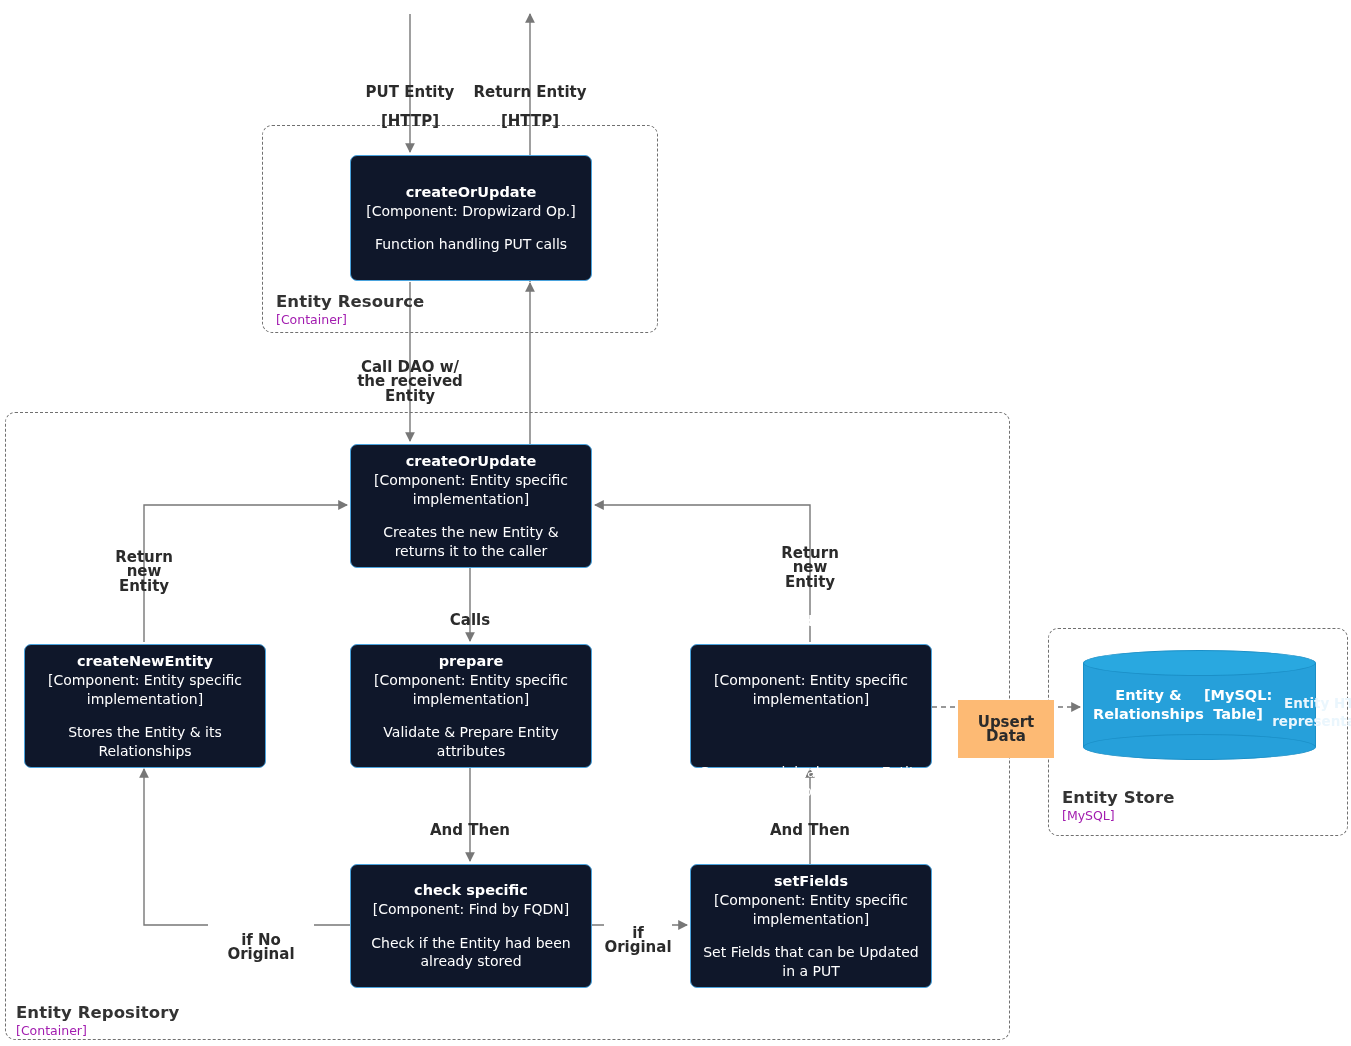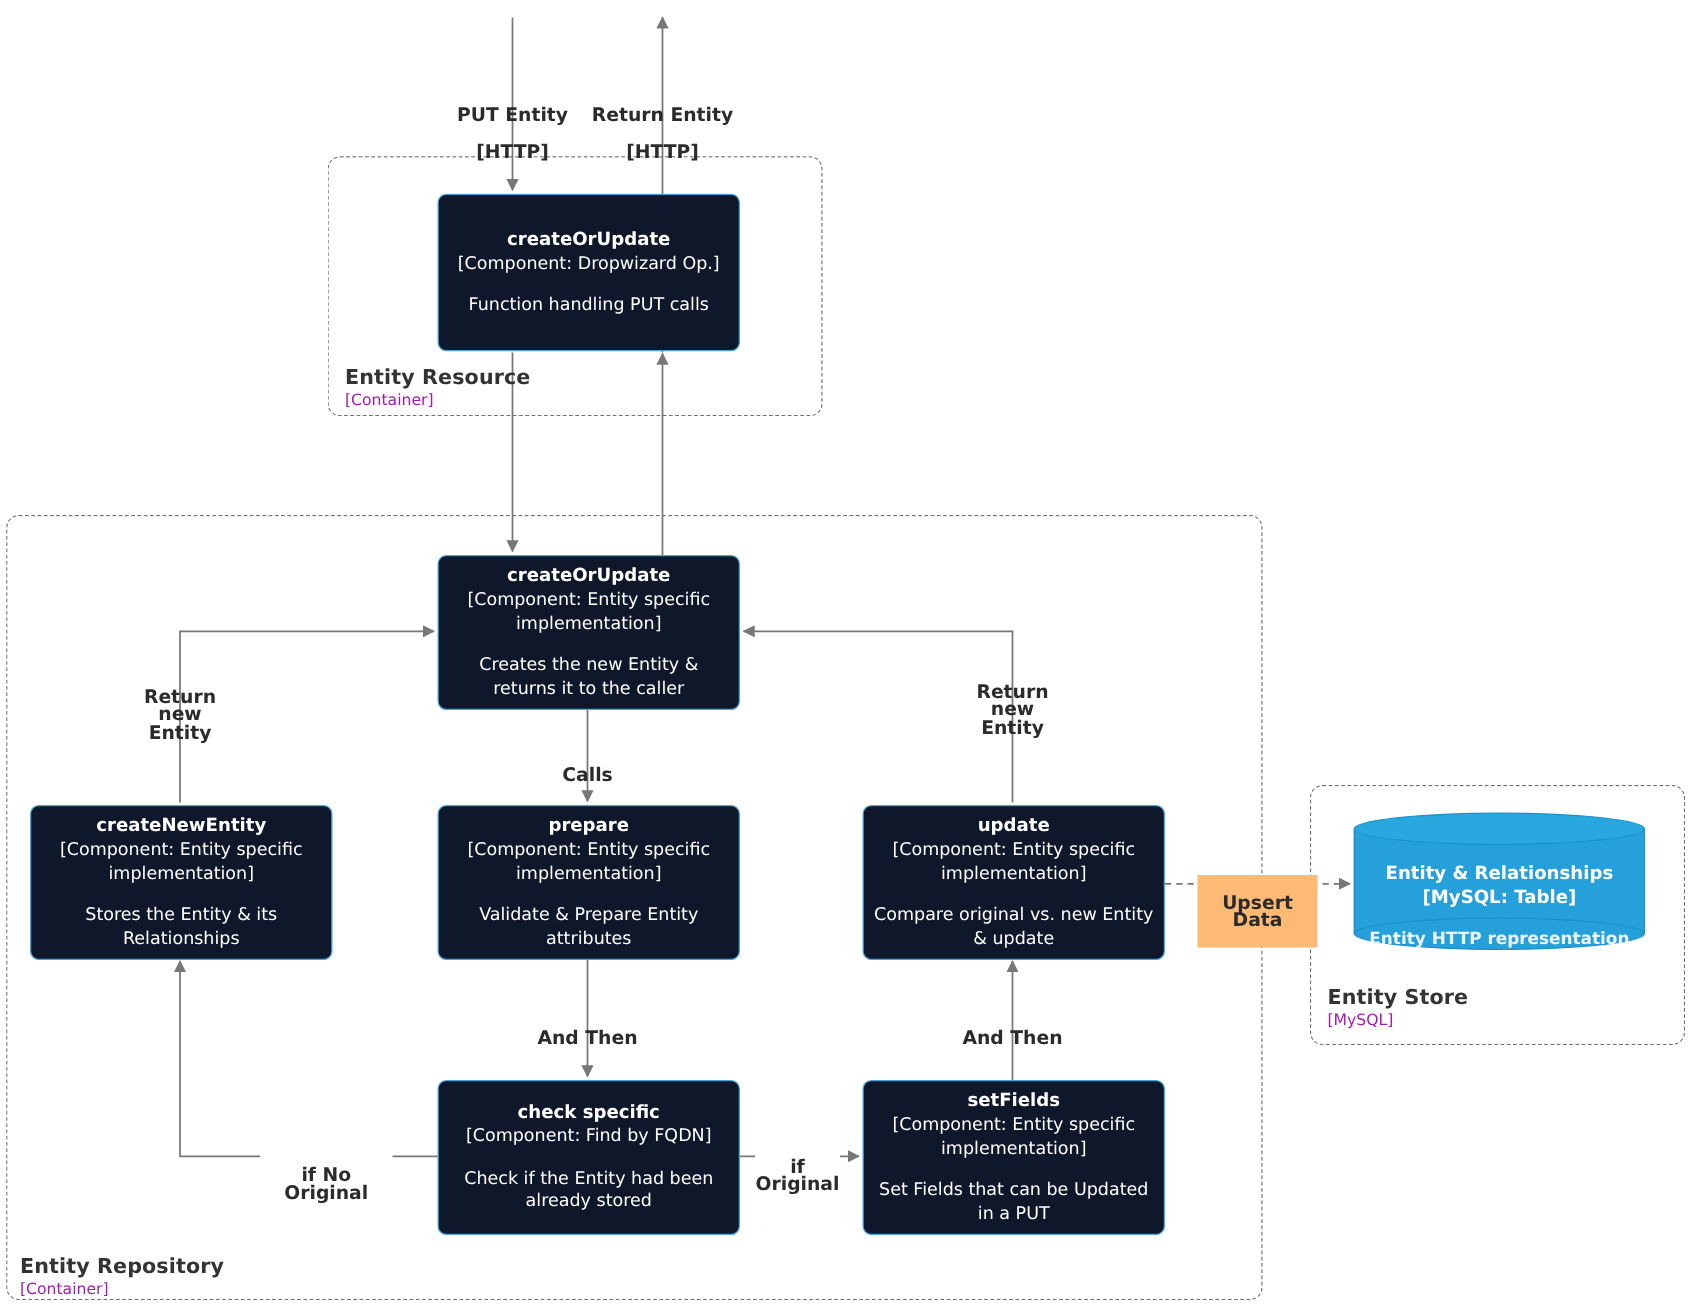--- a/index.html
+++ b/index.html
@@ -21,22 +21,22 @@
         text-align:center;color:#ffffff;padding:6px 8px;}
   .cbox .c-name{font-size:14.5px;font-weight:bold;line-height:19px;}
   .cbox .c-tech{font-size:14px;font-weight:normal;line-height:18.5px;color:#ffffff;}
   .cbox .c-desc{font-size:14px;font-weight:normal;line-height:18.5px;margin-top:15px;color:#ffffff;}
 
   
   .cyl{position:absolute;}
   .cyl .cyl-body{position:absolute;left:0;right:0;top:13px;bottom:13px;background:#26a0da;border-left:1px solid #1b8fc7;border-right:1px solid #1b8fc7;}
   .cyl .cyl-top{position:absolute;left:0;right:0;top:0;height:26px;border-radius:50%/50%;background:#29a8e0;border:1px solid #1b8fc7;box-sizing:border-box;}
   .cyl .cyl-bot{position:absolute;left:0;right:0;bottom:0;height:26px;border-radius:50%/50%;background:#26a0da;border:1px solid #1b8fc7;box-sizing:border-box;}
-  .cyl .cyl-txt{position:absolute;left:0;right:0;top:0;bottom:0;display:flex;flex-direction:column;
-                align-items:center;justify-content:flex-end;text-align:center;color:#fff;z-index:3;padding:0 10px;}
+  .cyl .cyl-txt{position:absolute;left:0;right:0;top:0;bottom:0;display:flex;
+                align-items:center;justify-content:flex-start;text-align:center;color:#fff;z-index:3;padding:0 10px;}
   .cyl .c-name{font-size:14.5px;font-weight:bold;line-height:19px;}
   .cyl .c-tech{font-size:14.5px;font-weight:bold;line-height:19px;}
   .cyl .c-desc{font-size:13.5px;font-weight:bold;line-height:18px;margin-top:14px;color:#eaf6fd;}
 
   
   .elabel{position:absolute;color:#2b2b2b;font-size:15px;font-weight:bold;line-height:14.5px;
           text-align:center;white-space:pre-line;background:transparent;}
 </style>
 </head>
 <body>
@@ -112,21 +112,21 @@
     <div class="c-tech">[Component: Entity specific implementation]</div>
     <div class="c-desc">Stores the Entity &amp; its Relationships</div>
   </div>
 
   <div class="cbox" style="left:350px;top:644px;width:242px;height:124px;">
     <div class="c-name">prepare</div>
     <div class="c-tech">[Component: Entity specific implementation]</div>
     <div class="c-desc">Validate &amp; Prepare Entity attributes</div>
   </div>
 
-  <div class="cbox" style="left:690px;top:644px;width:242px;height:124px;">
+  <div class="cbox" style="left:690px;top:644px;width:242px;height:124px;gap:40px;">
     <div class="c-name">update</div>
     <div class="c-tech">[Component: Entity specific implementation]</div>
     <div class="c-desc">Compare original vs. new Entity &amp; update</div>
   </div>
 
   <div class="cbox" style="left:350px;top:864px;width:242px;height:124px;">
     <div class="c-name">check specific</div>
     <div class="c-tech">[Component: Find by FQDN]</div>
     <div class="c-desc">Check if the Entity had been already stored</div>
   </div>
@@ -151,20 +151,23 @@
   <div class="elabel" style="left:350px;top:70px;width:120px;">
     <div>PUT Entity</div>
     <div class="lnorm">[HTTP]</div>
   </div>
 
   <div class="elabel" style="left:470px;top:70px;width:120px;">
     <div>Return Entity</div>
     <div class="lnorm">[HTTP]</div>
   </div>
 
+  <div class="elabel" style="left:350px;top:345px;width:120px;">
+    <div>Call DAO w/ the received Entity</div>
+  </div>
 
 
   <div class="elabel" style="left:104px;top:535px;width:80px;">
     <div>Return new Entity</div>
   </div>
 
   <div class="elabel" style="left:770px;top:531px;width:80px;">
     <div>Return new Entity</div>
   </div>
 

